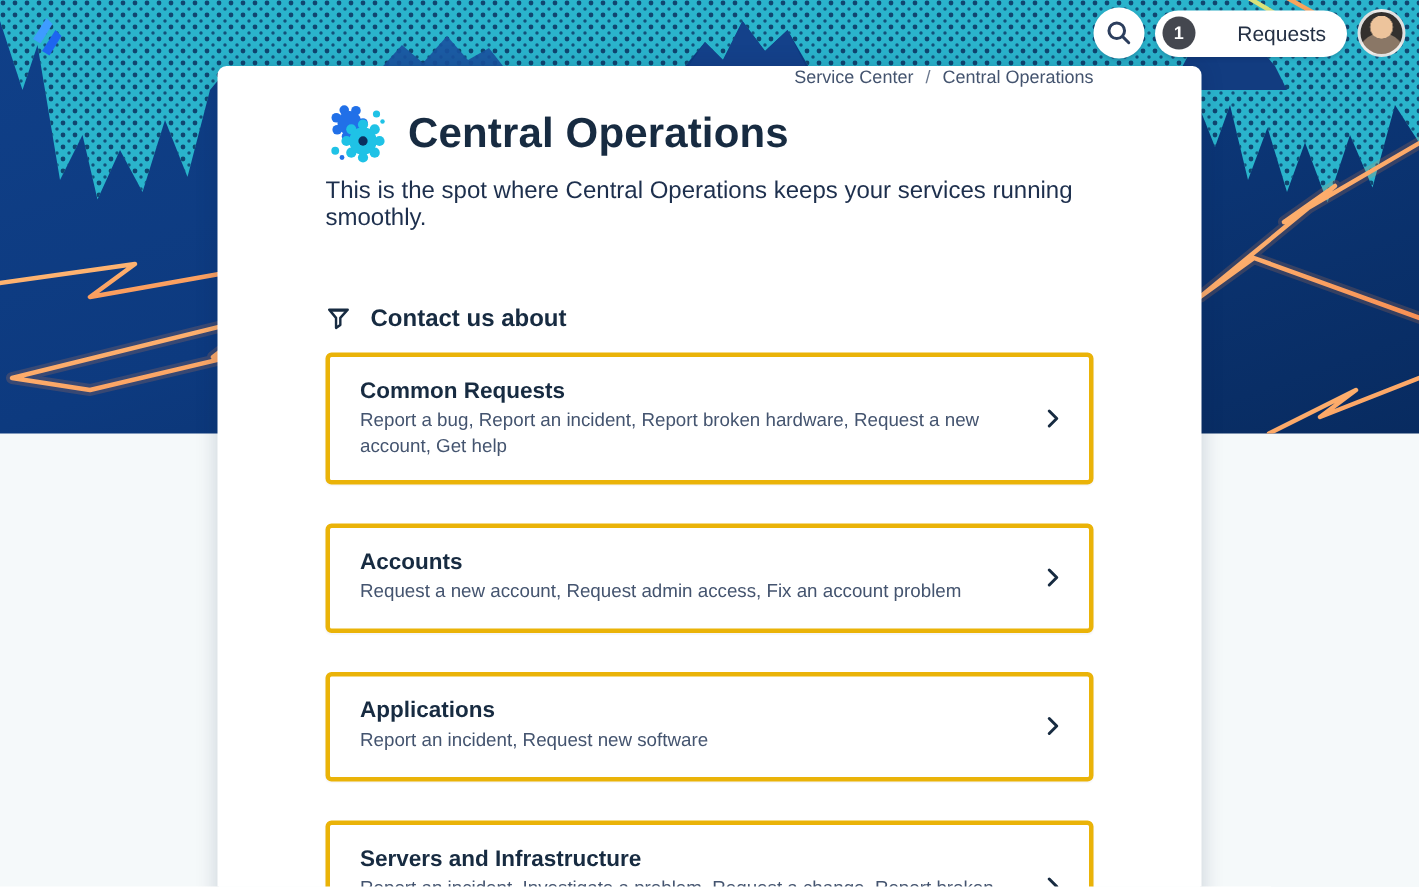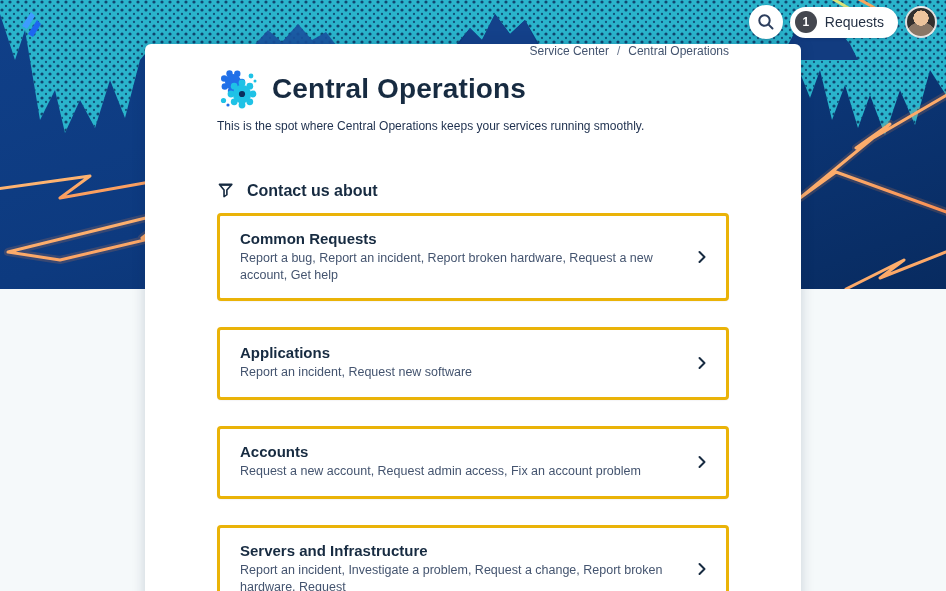--- a/index.html
+++ b/index.html
@@ -37,21 +37,21 @@
     display: flex; align-items: center; gap: 8px;
     padding: 0 14px 0 5px;
     box-shadow: 0 1px 3px rgba(9,30,66,.25);
   }
   .requests-badge {
     width: 22px; height: 22px; border-radius: 50%;
     background: #44474f; color: #ffffff;
     font-size: 12px; font-weight: 700;
     display: flex; align-items: center; justify-content: center;
   }
-  .requests-label { font-size: 14px; font-weight: 500; color: #243044; }
+  .requests-label { font-size: 14px; font-weight: 500; color: #243044; margin-left: 20px; }
   .avatar {
     width: 32px; height: 32px; border-radius: 50%; cursor: pointer;
     border: 2px solid rgba(255,255,255,.85);
     background:
       radial-gradient(circle at 50% 36%, #edc49c 0 33%, rgba(0,0,0,0) 34%),
       radial-gradient(circle at 50% 108%, #8a7766 0 48%, rgba(0,0,0,0) 49%),
       #33302e;
   }
 
   
@@ -69,21 +69,21 @@
     display: flex; align-items: center; gap: 8px;
     font-size: 12px; color: #44546f; font-weight: 500; justify-content: flex-end;
   }
   .breadcrumb .crumb-link { cursor: pointer; }
   .breadcrumb .crumb-sep { color: #6b788e; }
 
   .header-row { margin-top: 10px; display: flex; align-items: center; gap: 13px; }
   .project-icon { width: 42px; height: 42px; flex: 0 0 auto; }
   .page-title { font-size: 28px; font-weight: 600; color: #172b41; letter-spacing: .1px; }
 
-  .page-subtitle { margin-top: 9px; font-size: 12px; color: #1d2f4d; }
+  .page-subtitle { margin-top: 9px; font-size: 16px; color: #1d2f4d; }
 
   .section-heading {
     margin-top: 48px;
     display: flex; align-items: center; gap: 11px;
     font-size: 16px; font-weight: 700; color: #172b41; text-align: center;
   }
 
   .cards { margin-top: 13px; display: flex; flex-direction: column; gap: 26px; }
   .card {
     position: relative;
@@ -231,40 +231,40 @@
       <div class="card-title">Common Requests</div>
       <div class="card-desc">Report a bug, Report an incident, Report broken hardware, Request a new account, Get help</div>
       <span class="card-chevron">
         <svg width="16" height="16" viewBox="0 0 16 16">
             <path d="M5.5 3 L10.5 8 L5.5 13" stroke="#172b41" stroke-width="2" fill="none" stroke-linecap="round" stroke-linejoin="round"></path>
           </svg>
       </span>
     </div>
 
     <div class="card">
+      <div class="card-title">Accounts</div>
+      <div class="card-desc">Request a new account, Request admin access, Fix an account problem</div>
+      <span class="card-chevron">
+        <svg width="16" height="16" viewBox="0 0 16 16">
+            <path d="M5.5 3 L10.5 8 L5.5 13" stroke="#172b41" stroke-width="2" fill="none" stroke-linecap="round" stroke-linejoin="round"></path>
+          </svg>
+      </span>
+    </div>
+
+    <div class="card">
       <div class="card-title">Applications</div>
       <div class="card-desc">Report an incident, Request new software</div>
       <span class="card-chevron">
         <svg width="16" height="16" viewBox="0 0 16 16">
             <path d="M5.5 3 L10.5 8 L5.5 13" stroke="#172b41" stroke-width="2" fill="none" stroke-linecap="round" stroke-linejoin="round"></path>
           </svg>
       </span>
     </div>
 
     <div class="card">
-      <div class="card-title">Accounts</div>
-      <div class="card-desc">Request a new account, Request admin access, Fix an account problem</div>
-      <span class="card-chevron">
-        <svg width="16" height="16" viewBox="0 0 16 16">
-            <path d="M5.5 3 L10.5 8 L5.5 13" stroke="#172b41" stroke-width="2" fill="none" stroke-linecap="round" stroke-linejoin="round"></path>
-          </svg>
-      </span>
-    </div>
-
-    <div class="card">
       <div class="card-title">Servers and Infrastructure</div>
       <div class="card-desc">Report an incident, Investigate a problem, Request a change, Report broken hardware, Request</div>
       <span class="card-chevron">
         <svg width="16" height="16" viewBox="0 0 16 16">
             <path d="M5.5 3 L10.5 8 L5.5 13" stroke="#172b41" stroke-width="2" fill="none" stroke-linecap="round" stroke-linejoin="round"></path>
           </svg>
       </span>
     </div>
 
   </div>

